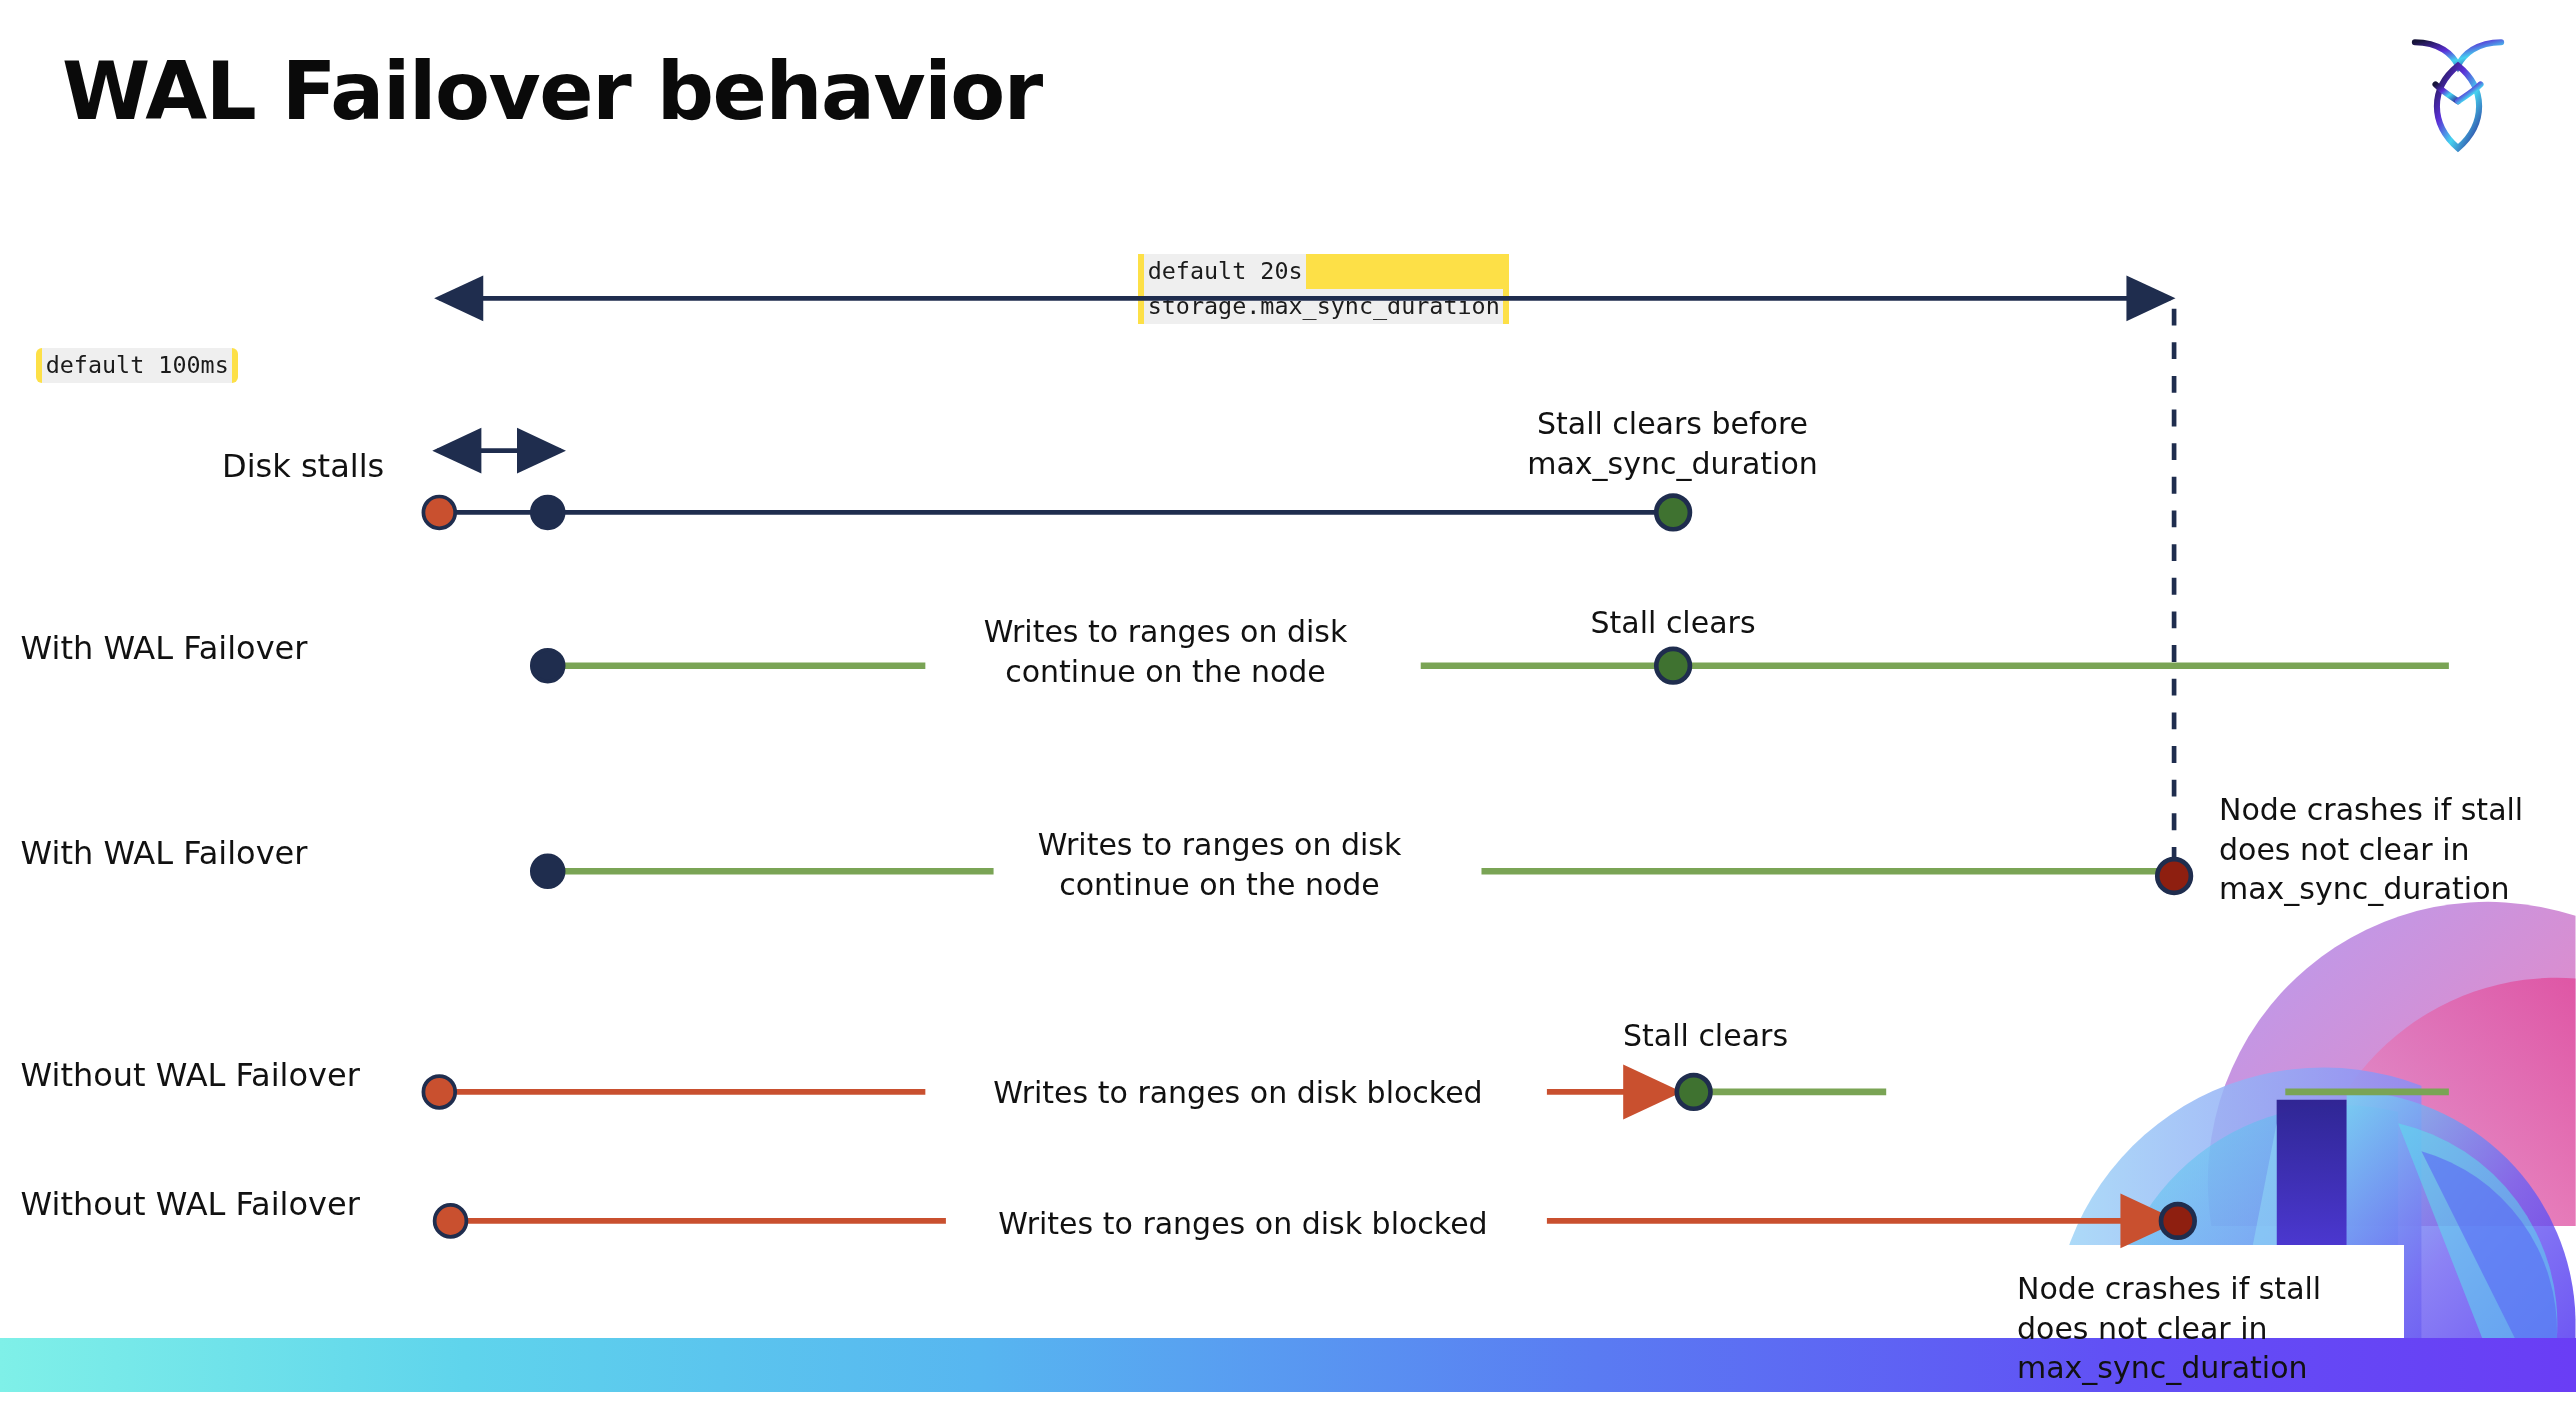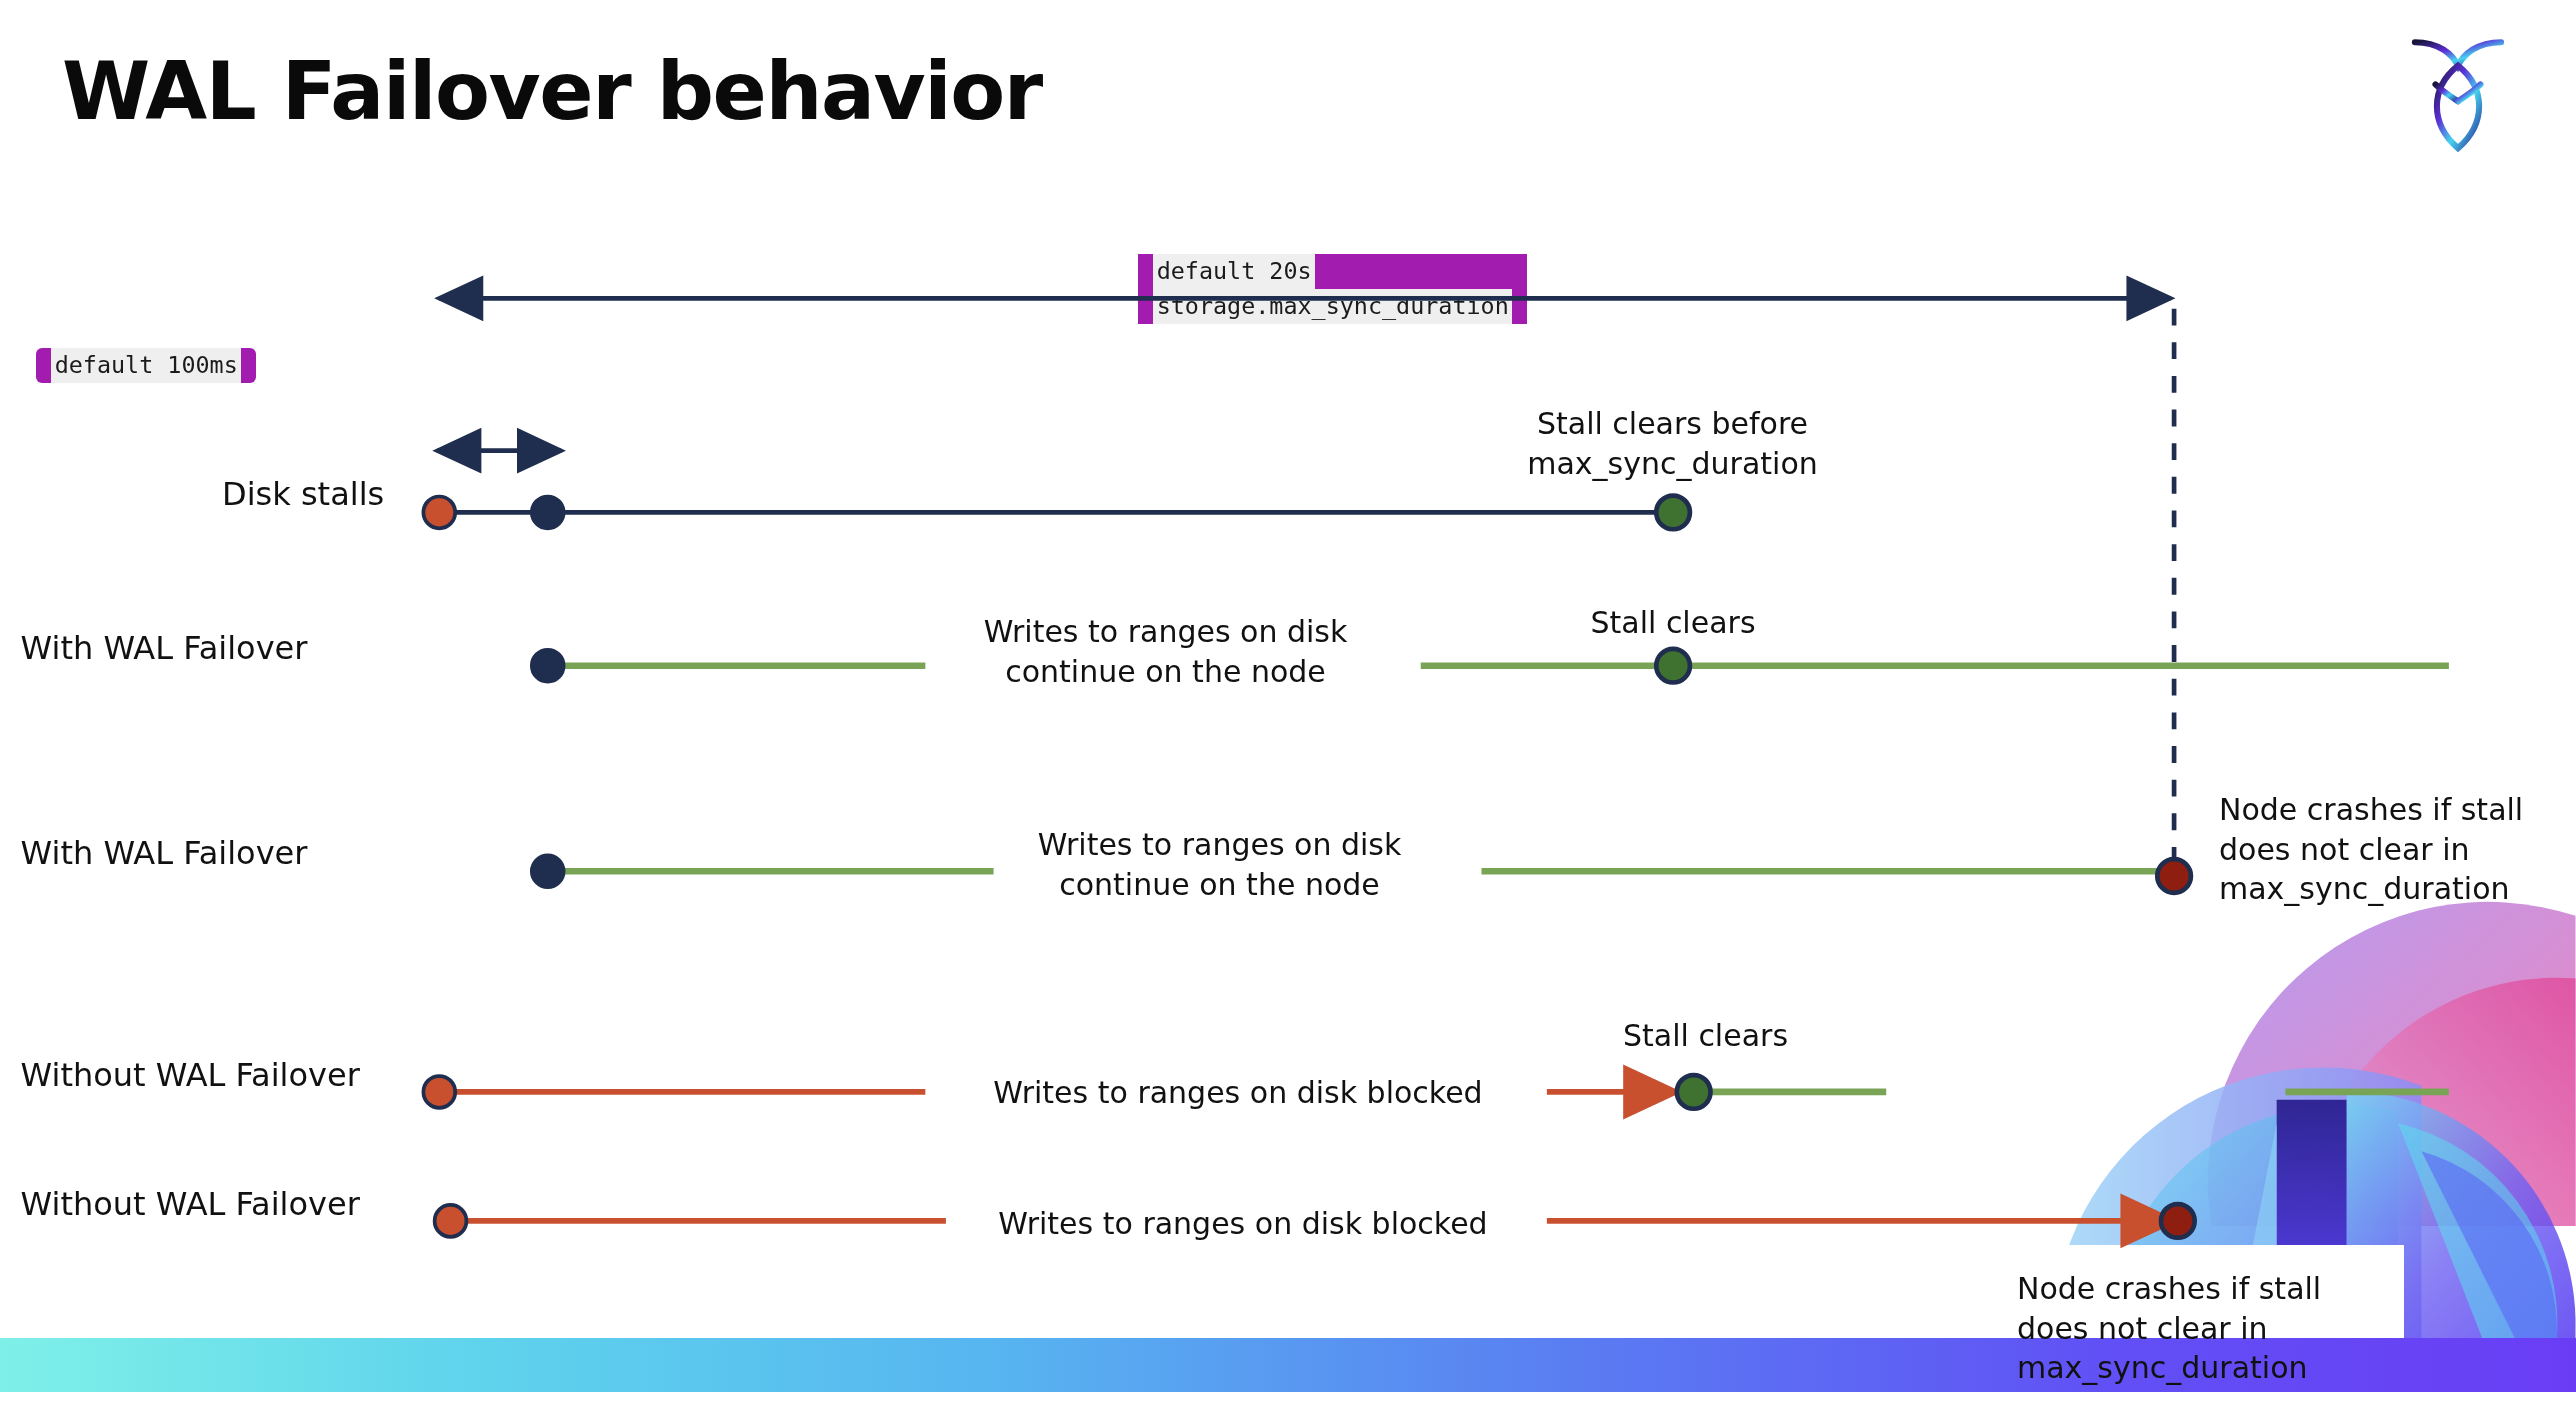--- a/index.html
+++ b/index.html
@@ -22,24 +22,24 @@
   }
 
   
   .logo{position:absolute;left:2398px;top:30px;width:120px;height:125px;}
 
   
   .code{
     position:absolute;
     font-family:"DejaVu Sans Mono", monospace;
     font-size:23.4px;color:#1b1b1b;
-    background:#a21caf;
+    background:#fde047;
     line-height:1.42;
     white-space:nowrap;
-    padding:0 15px;
+    padding:0 6px;
   }
   .code span{display:block;background:#efefef;width:max-content;padding:0.9px 3.7px;}
 
   
   .lbl{
     position:absolute;
     font-family:"DejaVu Sans", sans-serif;
     font-size:30px;color:#111111;
     line-height:1.32;
     white-space:pre-line;
@@ -204,21 +204,21 @@
     </g>
 
     <g>
       <line x1="482" y1="1306" x2="1012" y2="1306" stroke="#c9502f" stroke-width="6"></line>
       <line x1="1655" y1="1306" x2="2325" y2="1306" stroke="#c9502f" stroke-width="6" marker-end="url(#orangeArrowR)"></line>
       <circle cx="482" cy="1306" r="17" fill="#c9502f" stroke="#1f2d4e" stroke-width="4"></circle>
       <circle cx="2330" cy="1306" r="18" fill="#8e1f10" stroke="#1f2d4e" stroke-width="5"></circle>
     </g>
   </svg>
 
-  <div class="rowlabel" style="left:222px;top:494px;transform:translateY(-50%);">Disk stalls</div>
+  <div class="rowlabel" style="left:222px;top:466px;transform:translateY(-50%);">Disk stalls</div>
 
   <div class="rowlabel" style="left:20.6px;top:648px;transform:translateY(-50%);">With WAL Failover</div>
 
   <div class="rowlabel" style="left:20.6px;top:853px;transform:translateY(-50%);">With WAL Failover</div>
 
   <div class="rowlabel" style="left:20.6px;top:1075px;transform:translateY(-50%);">Without WAL Failover</div>
 
   <div class="rowlabel" style="left:20.6px;top:1204px;transform:translateY(-50%);">Without WAL Failover</div>
 
   <div class="lbl c" style="left:1467px;top:404px;width:411px;">Stall clears before

